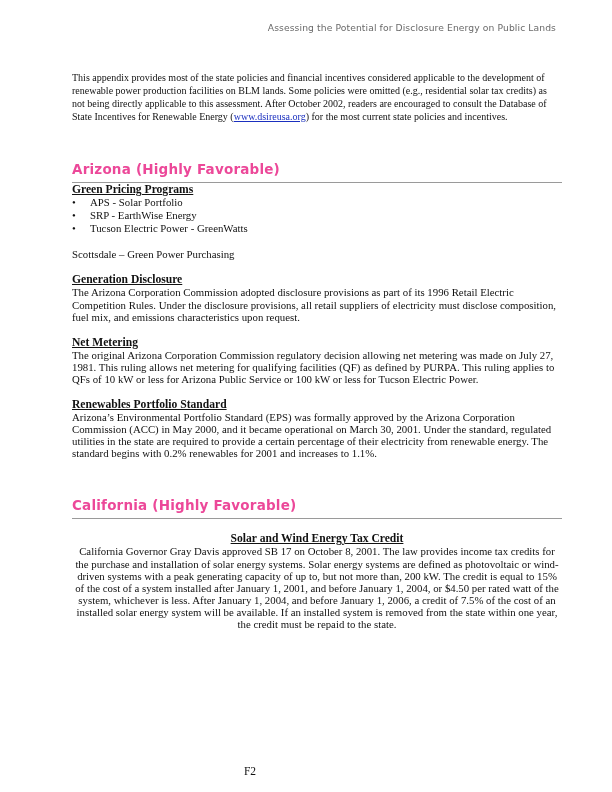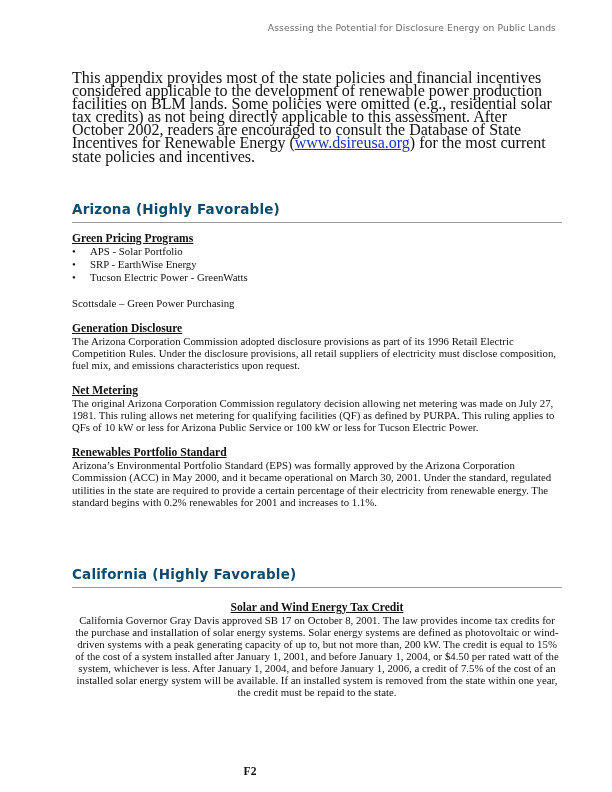--- a/index.html
+++ b/index.html
@@ -24,38 +24,38 @@
       letter-spacing: 0.1px;
       white-space: nowrap;
     }
     .content {
       position: absolute;
       left: 72px;
       top: 71px;
       width: 490px;
     }
     .intro {
-      font-size: 16px;
+      font-size: 10px;
       line-height: 13.1px;
     }
     .intro a {
       color: #1a2fbf;
       text-decoration: underline;
     }
     .state-heading {
       font-family: "DejaVu Sans", sans-serif;
       font-weight: bold;
       font-size: 13.5px;
-      color: #0c4a6e;
+      color: #ec4899;
       padding-bottom: 5px;
       border-bottom: 1.5px solid #9a9a9a;
       letter-spacing: 0.2px;
     }
     .heading-az { margin-top: 38px; }
-    .heading-ca { margin-top: 58px; }
+    .heading-ca { margin-top: 38px; }
     .section { margin-top: 13px; }
     .section-title {
       font-weight: bold;
       text-decoration: underline;
       font-size: 11.6px;
       line-height: 13px;
     }
     .section-body {
       font-size: 10.8px;
       line-height: 12.1px;
@@ -64,36 +64,36 @@
     .bullets li { position: relative; padding-left: 18px; }
     .bullets li .bullet-dot {
       position: absolute; left: 0; top: 0;
     }
     .page-number {
       position: absolute;
       top: 765px;
       left: 0;
       width: 500px;
       text-align: center;
-      font-weight: bold;
+      font-weight: normal;
       font-size: 11.5px;
     }
   </style>
 </head>
 <body>
 
 <div class="running-header">Assessing the Potential for Disclosure Energy on Public Lands</div>
 
 <div class="content">
 
   <p class="intro"><span>This appendix provides most of the state policies and financial incentives considered applicable to the development of renewable power production facilities on BLM lands.  Some policies were omitted (e.g., residential solar tax credits) as not being directly applicable to this assessment.  After October 2002, readers are encouraged to consult the Database of State Incentives for Renewable Energy (</span><a>www.dsireusa.org</a><span>) for the most current state policies and incentives.</span></p>
 
   <h2 class="state-heading heading-az">Arizona (Highly Favorable)</h2>
 
-  <div class="section" style="margin-top:9px;">
+  <div class="section" style="margin-top:0;">
     <div class="section-title">Green Pricing Programs</div>
     <ul class="bullets">
       <li><span class="bullet-dot">•</span><span>APS - Solar Portfolio</span></li>
       <li><span class="bullet-dot">•</span><span>SRP - EarthWise Energy</span></li>
       <li><span class="bullet-dot">•</span><span>Tucson Electric Power - GreenWatts</span></li>
     </ul>
   </div>
 
   <div class="section">
     <p class="section-body">Scottsdale – Green Power Purchasing</p>

